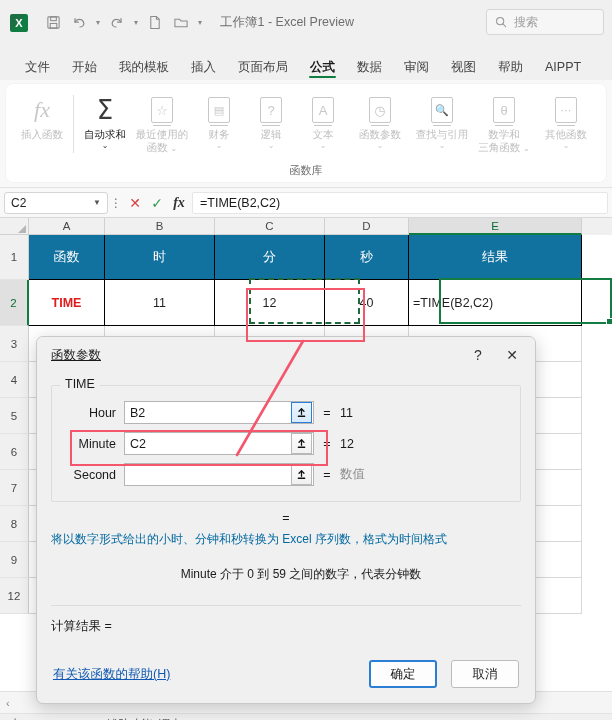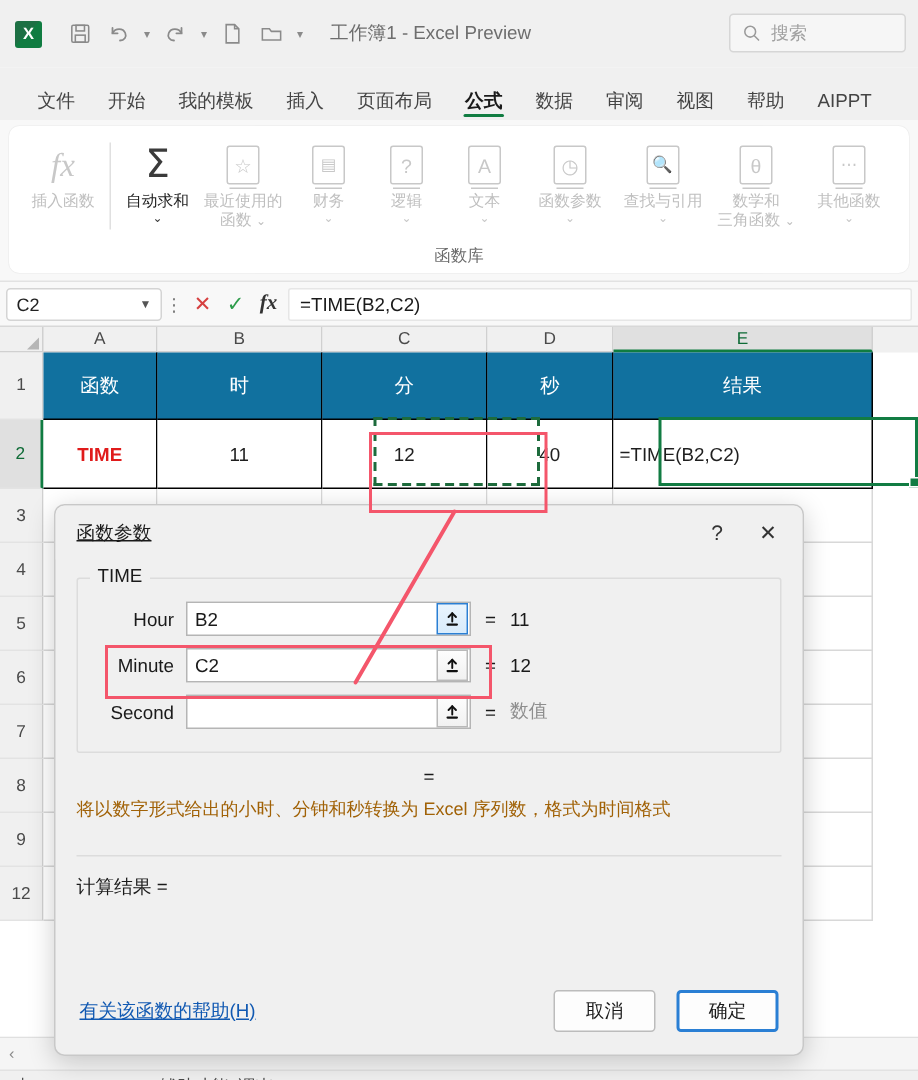--- a/index.html
+++ b/index.html
@@ -228,21 +228,21 @@
   .collapse-btn {
     width: 21px; height: 21px; margin: 0px 1px 0 0; align-self:center;
     border: 1px solid #b9b9b9; background: linear-gradient(#fdfdfd,#f1f1f1);
     display:flex; align-items:center; justify-content:center;
   }
   .collapse-btn.focus { border-color:#2a7fd4; background: linear-gradient(#eaf4fd,#d8ebfb);}
   .arg-eq { width: 26px; text-align:center; font-size: 12.5px; color:#1a1a1a; }
   .arg-val { font-size: 12.5px; color:#1a1a1a; }
   .arg-val.muted { color:#8e8e8e; }
   .eq-line { text-align:center; font-size:12.5px; color:#1a1a1a; margin-top: 9px; }
-  .desc1 { font-size: 12px; color:#a16207; margin-top: 6px; text-align:left; }
+  .desc1 { font-size: 12px; color:#0369a1; margin-top: 6px; text-align:left; }
   .desc2 { font-size: 12px; color:#1a1a1a; margin-top: 18px; text-align:center; padding-left: 30px;}
   .calc-sep { border-top: 1px solid #dcdcdc; margin: 22px 14px 0 14px; }
   .calcres { font-size: 12.5px; color:#1a1a1a; padding: 12px 0 0 14px;}
   .dlg-footer {
     position:absolute; left:0; right:0; bottom: 0; height: 58px;
     display:flex; align-items:center; padding: 0 16px;
   }
   .helplink { font-size: 12.5px; color:#1159b2; text-decoration: underline; flex:1; }
   .dbtn {
     width: 68px; height: 28px; border-radius: 3px; border:1px solid #bcbcbc;
@@ -603,29 +603,30 @@
             </svg>
           </span>
         </div>
         <div class="arg-eq">=</div>
         <div class="arg-val muted">数值</div>
       </div>
     </div>
 
     <div class="eq-line">=</div>
     <div class="desc1">将以数字形式给出的小时、分钟和秒转换为 Excel 序列数，格式为时间格式</div>
+    <div class="desc2">Minute  介于 0 到 59 之间的数字，代表分钟数</div>
   </div>
 
   <div class="calc-sep"></div>
   <div class="calcres">计算结果 =</div>
 
   <div class="dlg-footer">
     <a class="helplink">有关该函数的帮助(H)</a>
+    <div class="dbtn primary">确定</div>
     <div class="dbtn">取消</div>
-    <div class="dbtn primary">确定</div>
   </div>
 </div>
 
 <div class="redbox" style="left:246px; top:288px; width:119px; height:54px;"></div>
 <div class="redbox" style="left:70px; top:430px; width:258px; height:36px;"></div>
 
 <svg class="annot-svg">
   <line x1="237" y1="455" x2="303" y2="341" stroke="#f4566b" stroke-width="2.6" stroke-linecap="round"></line>
 </svg>
 

